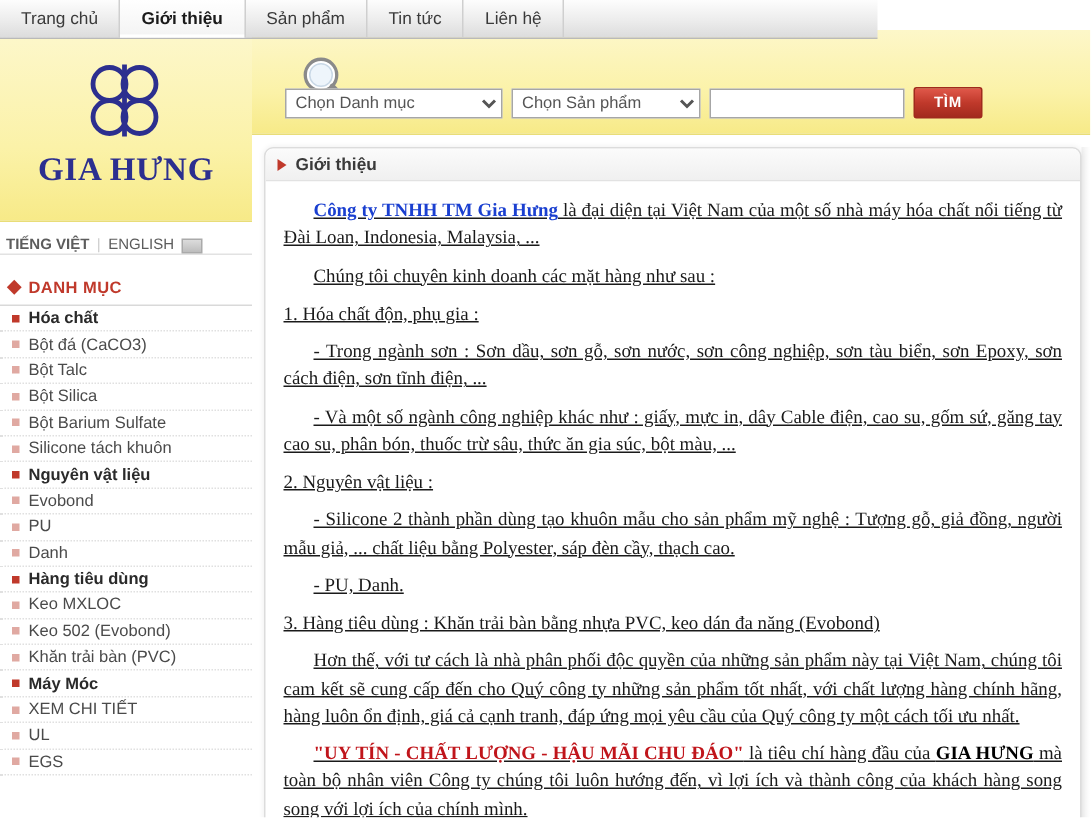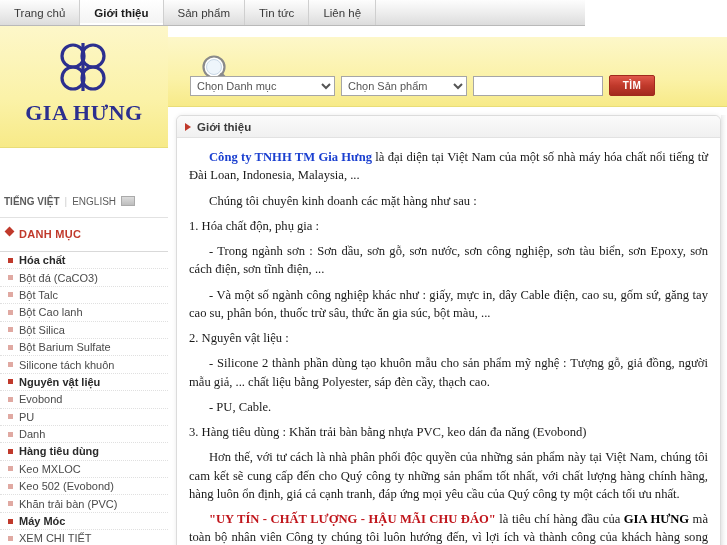--- a/index.html
+++ b/index.html
@@ -70,45 +70,44 @@
     text-align: center;
     font-family: "Liberation Serif", serif;
     font-size: 22px;
     font-weight: bold;
     color: #2c2f8f;
     letter-spacing: 0.5px;
   }
   .langbar {
     height: 22px;
     display: flex;
-    align-items: flex-start;
+    align-items: flex-end;
     padding-left: 4px;
     font-size: 10px;
     color: #7a7a7a;
     border-bottom: 1px solid #e2e2e2;
     background: #fff;
-    margin-top: 48px;
   }
   .langbar .lang {
     color: #5c5c5c;
     font-weight: bold;
     cursor: pointer;
   }
   .langbar .sep { margin: 0 5px; color: #cdcdcd; }
   .langbar .lang.alt { font-weight: normal; }
   .langbar .flag {
     display: inline-block;
     width: 14px; height: 10px;
     margin-left: 5px;
     background: linear-gradient(to bottom,#dcdcdc,#bdbdbd);
     border: 1px solid #aaa;
   }
 
   .cat-head {
-    display: flex; align-items: flex-start;
+    display: flex; align-items: center;
     gap: 6px;
     height: 24px;
     padding-left: 6px;
     margin-top: 10px;
     font-size: 11px;
     font-weight: bold;
     color: #c0392b;
     letter-spacing: 0.3px;
     border-bottom: 1px solid #d9d9d9;
   }
@@ -137,21 +136,21 @@
     background: #c0392b;
     display: inline-block;
     flex: 0 0 auto;
   }
   .catlist li.group .dot { background: #c0392b; }
   .catlist li:not(.group) .dot { background: #e0a9a2; }
 
   
   .rightcol {
     position: absolute;
-    top: 37px; left: 168px;
+    top: 20px; left: 168px;
     width: 559px; height: 381px;
     background: #ffffff;
   }
   .search-wrap {
     position: relative;
     height: 70px;
     background: linear-gradient(to bottom, #fdf7c9 0%, #fbf2a8 60%, #f7ea88 100%);
     border-bottom: 1px solid #e9dd78;
   }
   .mag {
@@ -234,21 +233,21 @@
     display: inline-block;
   }
   .panel-body {
     padding: 10px 12px 0 12px;
     font-family: "Liberation Serif", serif;
     font-size: 12.6px;
     color: #1a1a1a;
     line-height: 1.45;
     text-align: justify;
   }
-  .panel-body p { margin: 0 0 7px 0; }
+  .panel-body p { margin: 0 0 7px 0; text-decoration: underline; }
   .indent { text-indent: 20px; }
   .b-blue { color: #1a3fd0; font-weight: bold; }
   .b-red { color: #c0151b; font-weight: bold; }
   .b-black { font-weight: bold; color: #000; }
 
   
   .edge {
     position: absolute;
     top: 78px; left: 553px;
     width: 6px; height: 460px;
@@ -314,24 +313,20 @@
       <li>
           <span class="dot"></span>
           <span>Bột đá (CaCO3)</span>
         </li>
       <li>
           <span class="dot"></span>
           <span>Bột Talc</span>
         </li>
       <li>
           <span class="dot"></span>
-          <span>Bột Cao lanh</span>
-        </li>
-      <li>
-          <span class="dot"></span>
           <span>Bột Silica</span>
         </li>
       <li>
           <span class="dot"></span>
           <span>Bột Barium Sulfate</span>
         </li>
       <li>
           <span class="dot"></span>
           <span>Silicone tách khuôn</span>
         </li>
@@ -418,21 +413,21 @@
       <div class="panel-body">
         <p class="indent">
           <span class="b-blue">Công ty TNHH TM Gia Hưng</span><span> là đại diện tại Việt Nam của một số nhà máy hóa chất nổi tiếng từ Đài Loan, Indonesia, Malaysia, ...</span>
         </p>
         <p class="indent">Chúng tôi chuyên kinh doanh các mặt hàng như sau :</p>
         <p>1. Hóa chất độn, phụ gia :</p>
         <p class="indent">- Trong ngành sơn : Sơn dầu, sơn gỗ, sơn nước, sơn công nghiệp, sơn tàu biển, sơn Epoxy, sơn cách điện, sơn tĩnh điện, ...</p>
         <p class="indent">- Và một số ngành công nghiệp khác như : giấy, mực in, dây Cable điện, cao su, gốm sứ, găng tay cao su, phân bón, thuốc trừ sâu, thức ăn gia súc, bột màu, ...</p>
         <p>2. Nguyên vật liệu :</p>
         <p class="indent">- Silicone 2 thành phần dùng tạo khuôn mẫu cho sản phẩm mỹ nghệ : Tượng gỗ, giả đồng, người mẫu giả, ... chất liệu bằng Polyester, sáp đèn cầy, thạch cao.</p>
-        <p class="indent">- PU, Cable.</p>
+        <p class="indent">- PU, Danh.</p>
         <p>3. Hàng tiêu dùng : Khăn trải bàn bằng nhựa PVC, keo dán đa năng (Evobond)</p>
         <p class="indent">Hơn thế, với tư cách là nhà phân phối độc quyền của những sản phẩm này tại Việt Nam, chúng tôi cam kết sẽ cung cấp đến cho Quý công ty những sản phẩm tốt nhất, với chất lượng hàng chính hãng, hàng luôn ổn định, giá cả cạnh tranh, đáp ứng mọi yêu cầu của Quý công ty một cách tối ưu nhất.</p>
         <p class="indent">
           <span class="b-red">"UY TÍN - CHẤT LƯỢNG - HẬU MÃI CHU ĐÁO"</span><span> là tiêu chí hàng đầu của </span><span class="b-black">GIA HƯNG</span><span> mà toàn bộ nhân viên Công ty chúng tôi luôn hướng đến, vì lợi ích và thành công của khách hàng song song với lợi ích của chính mình.</span>
         </p>
 
       </div>
     </div>
 
     <div class="edge"></div>

